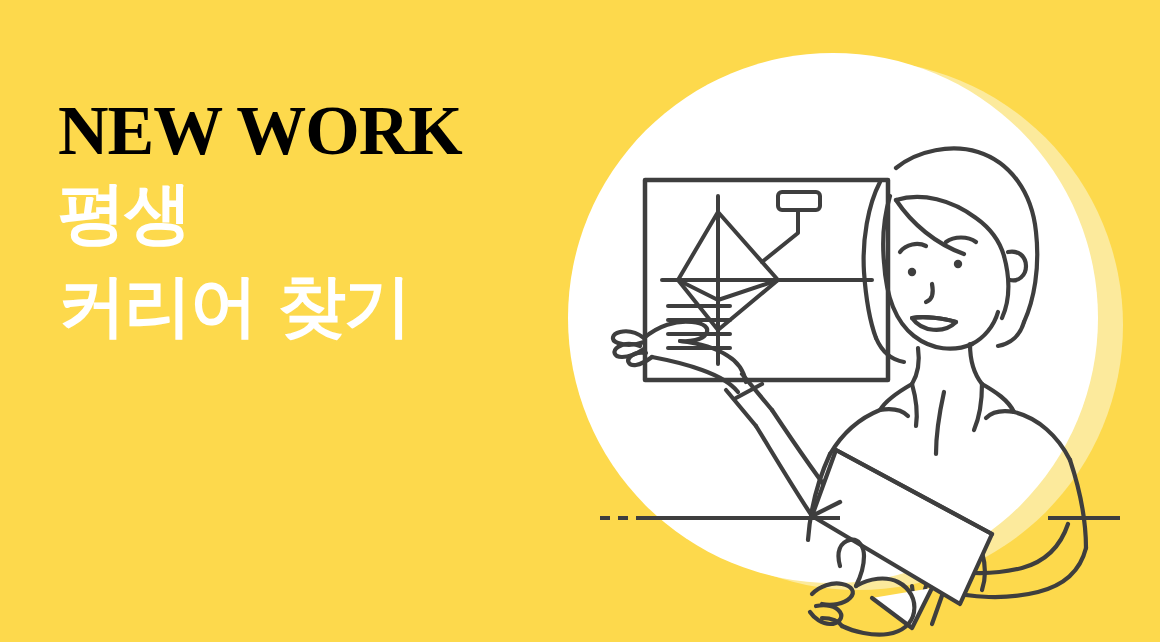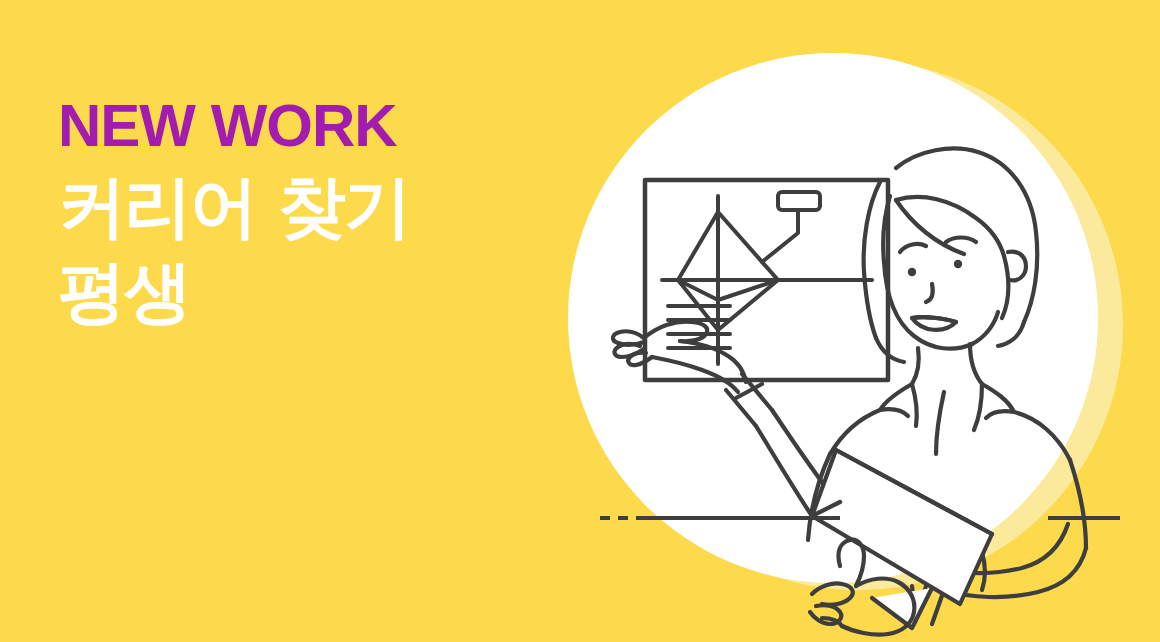--- a/index.html
+++ b/index.html
@@ -20,26 +20,26 @@
 
   
   .text-block {
     position: absolute;
     left: 58px;
     top: 96px;
     width: 520px;
     z-index: 5;
   }
   .headline-en {
-    font-family: Liberation Sans, sans-serif;
+    font-family: Liberation Serif, serif;
     font-weight: 700;
-    font-size: 60px;
+    font-size: 70px;
     line-height: 1.0;
     letter-spacing: -1px;
-    color: #a21caf;
+    color: #000000;
     margin: 0 0 6px 0;
     white-space: nowrap;
   }
   .headline-ko {
     font-family: "DejaVu Sans", "Liberation Sans", sans-serif;
     font-weight: 700;
     font-size: 68px;
     line-height: 1.22;
     letter-spacing: -2px;
     color: #FFFFFF;
@@ -64,22 +64,22 @@
     height: 100%;
   }
 </style>
 </head>
 <body>
 
 <div id="banner" style="background: rgb(253, 217, 76);">
 
   <div class="text-block">
     <h1 class="headline-en">NEW WORK</h1>
+    <div class="headline-ko line2">평생</div>
     <div class="headline-ko line3">커리어 찾기</div>
-    <div class="headline-ko line2">평생</div>
   </div>
 
   <div class="illustration">
     <svg viewBox="0 0 620 642" xmlns="http://www.w3.org/2000/svg">
 
       <defs>
         <clipPath id="whiteCircleClip">
           <circle cx="293" cy="318" r="265"></circle>
         </clipPath>
       </defs>

